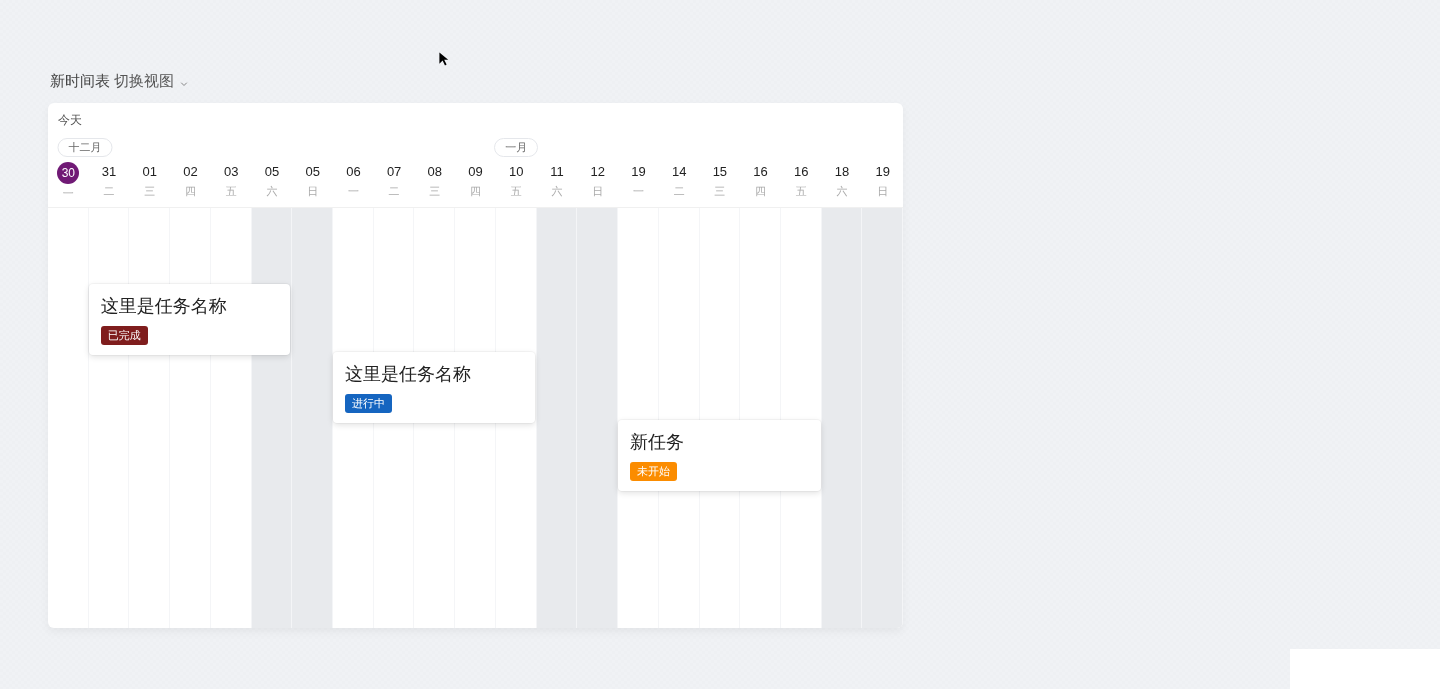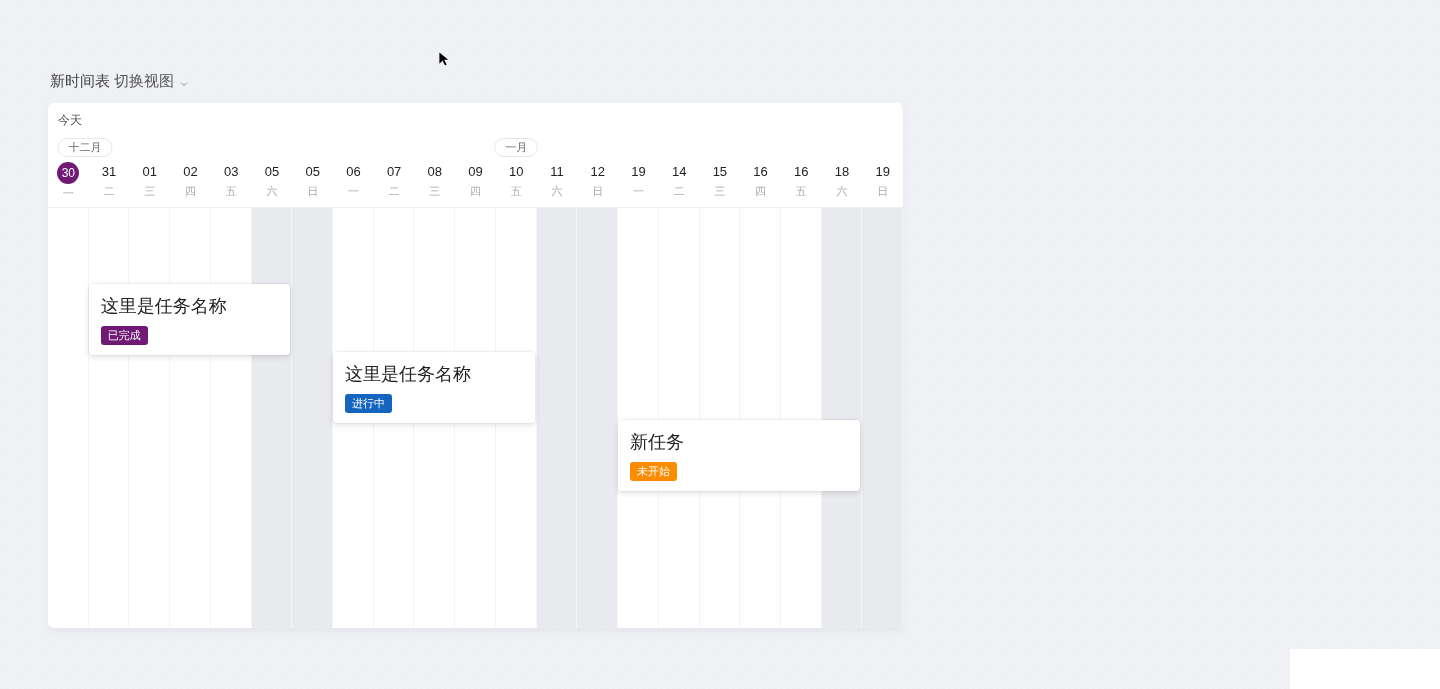--- a/index.html
+++ b/index.html
@@ -138,21 +138,21 @@
     font-size: 18px;
     color: #222;
   }
   .status-tag {
     align-self: flex-start;
     font-size: 11px;
     color: #fff;
     padding: 2px 7px;
     border-radius: 3px;
   }
-  .status-done { background: #701a75; }
+  .status-done { background: #7f1d1d; }
   .status-progress { background: #1565c0; }
   .status-notstarted { background: #fb8c00; }
 
   .cursor {
     position: absolute;
     left: 437px;
     top: 51px;
     width: 16px;
     height: 16px;
     pointer-events: none;
@@ -297,21 +297,21 @@
         <div class="grid-col weekend"></div>
         <div class="grid-col weekend"></div>
         <div class="task-card" style="left: 40.7143px; width: 201.571px; top: 76px;">
           <div class="task-title">这里是任务名称</div>
           <div class="status-tag status-done">已完成</div>
         </div>
         <div class="task-card" style="left: 285px; width: 201.571px; top: 144px;">
           <div class="task-title">这里是任务名称</div>
           <div class="status-tag status-progress">进行中</div>
         </div>
-        <div class="task-card" style="left: 570px; width: 242px; top: 212px;">
+        <div class="task-card" style="left: 570px; width: 203px; top: 212px;">
           <div class="task-title">新任务</div>
           <div class="status-tag status-notstarted">未开始</div>
         </div>
       </div>
   </div>
 </div>
 
 <div class="cursor">
   <svg viewBox="0 0 20 20" width="16" height="16">
     <path d="M3 2 L3 16 L7 12 L10 18 L12 17 L9 11 L14 11 Z" fill="#000"></path>

